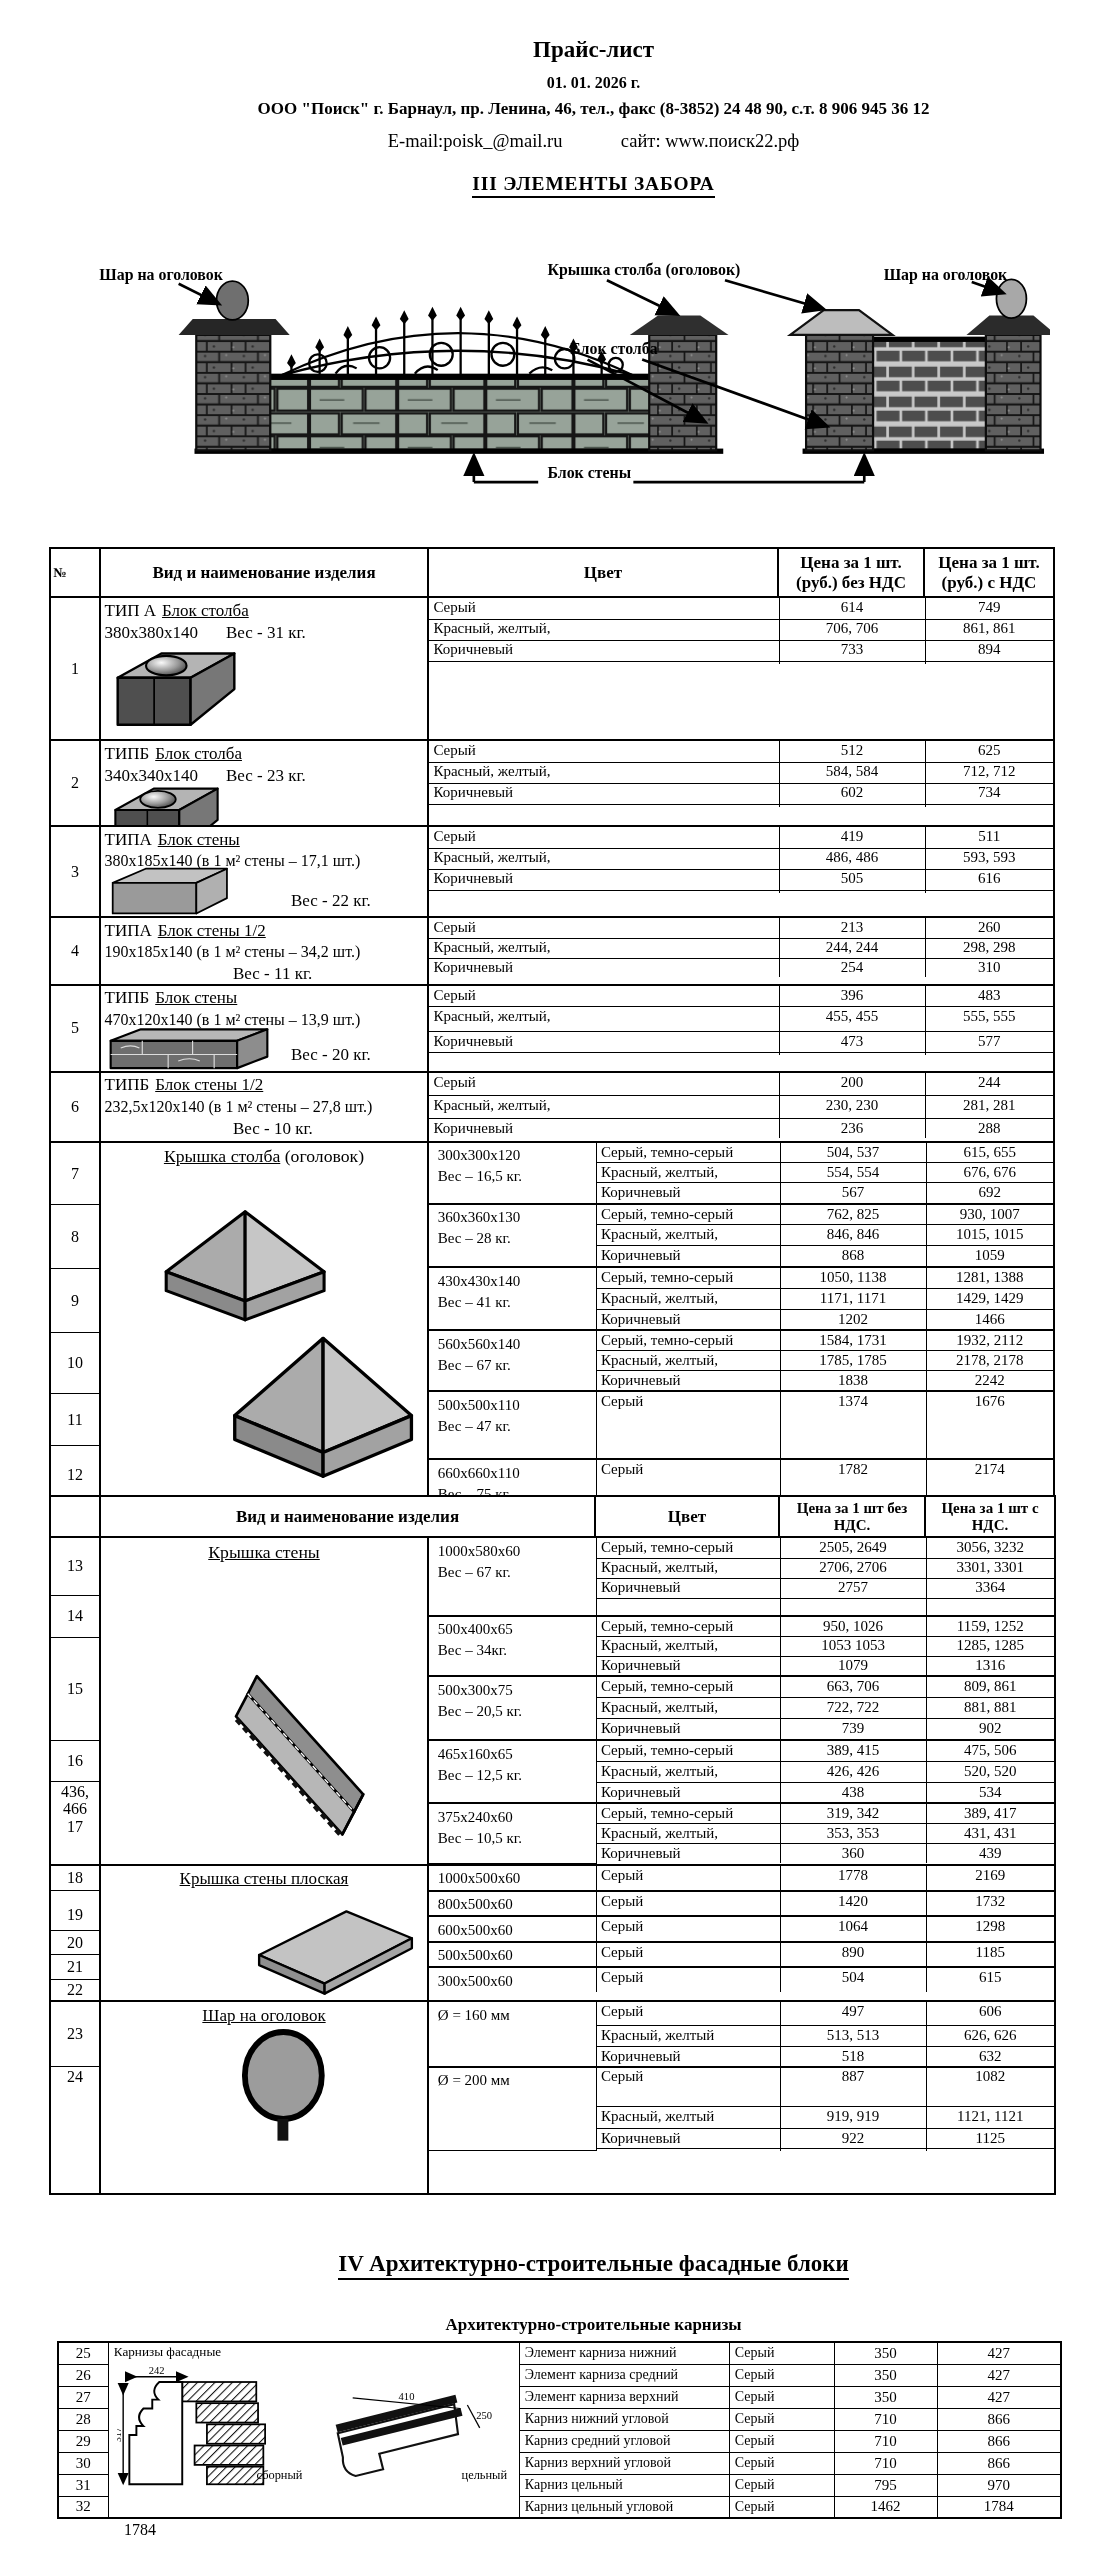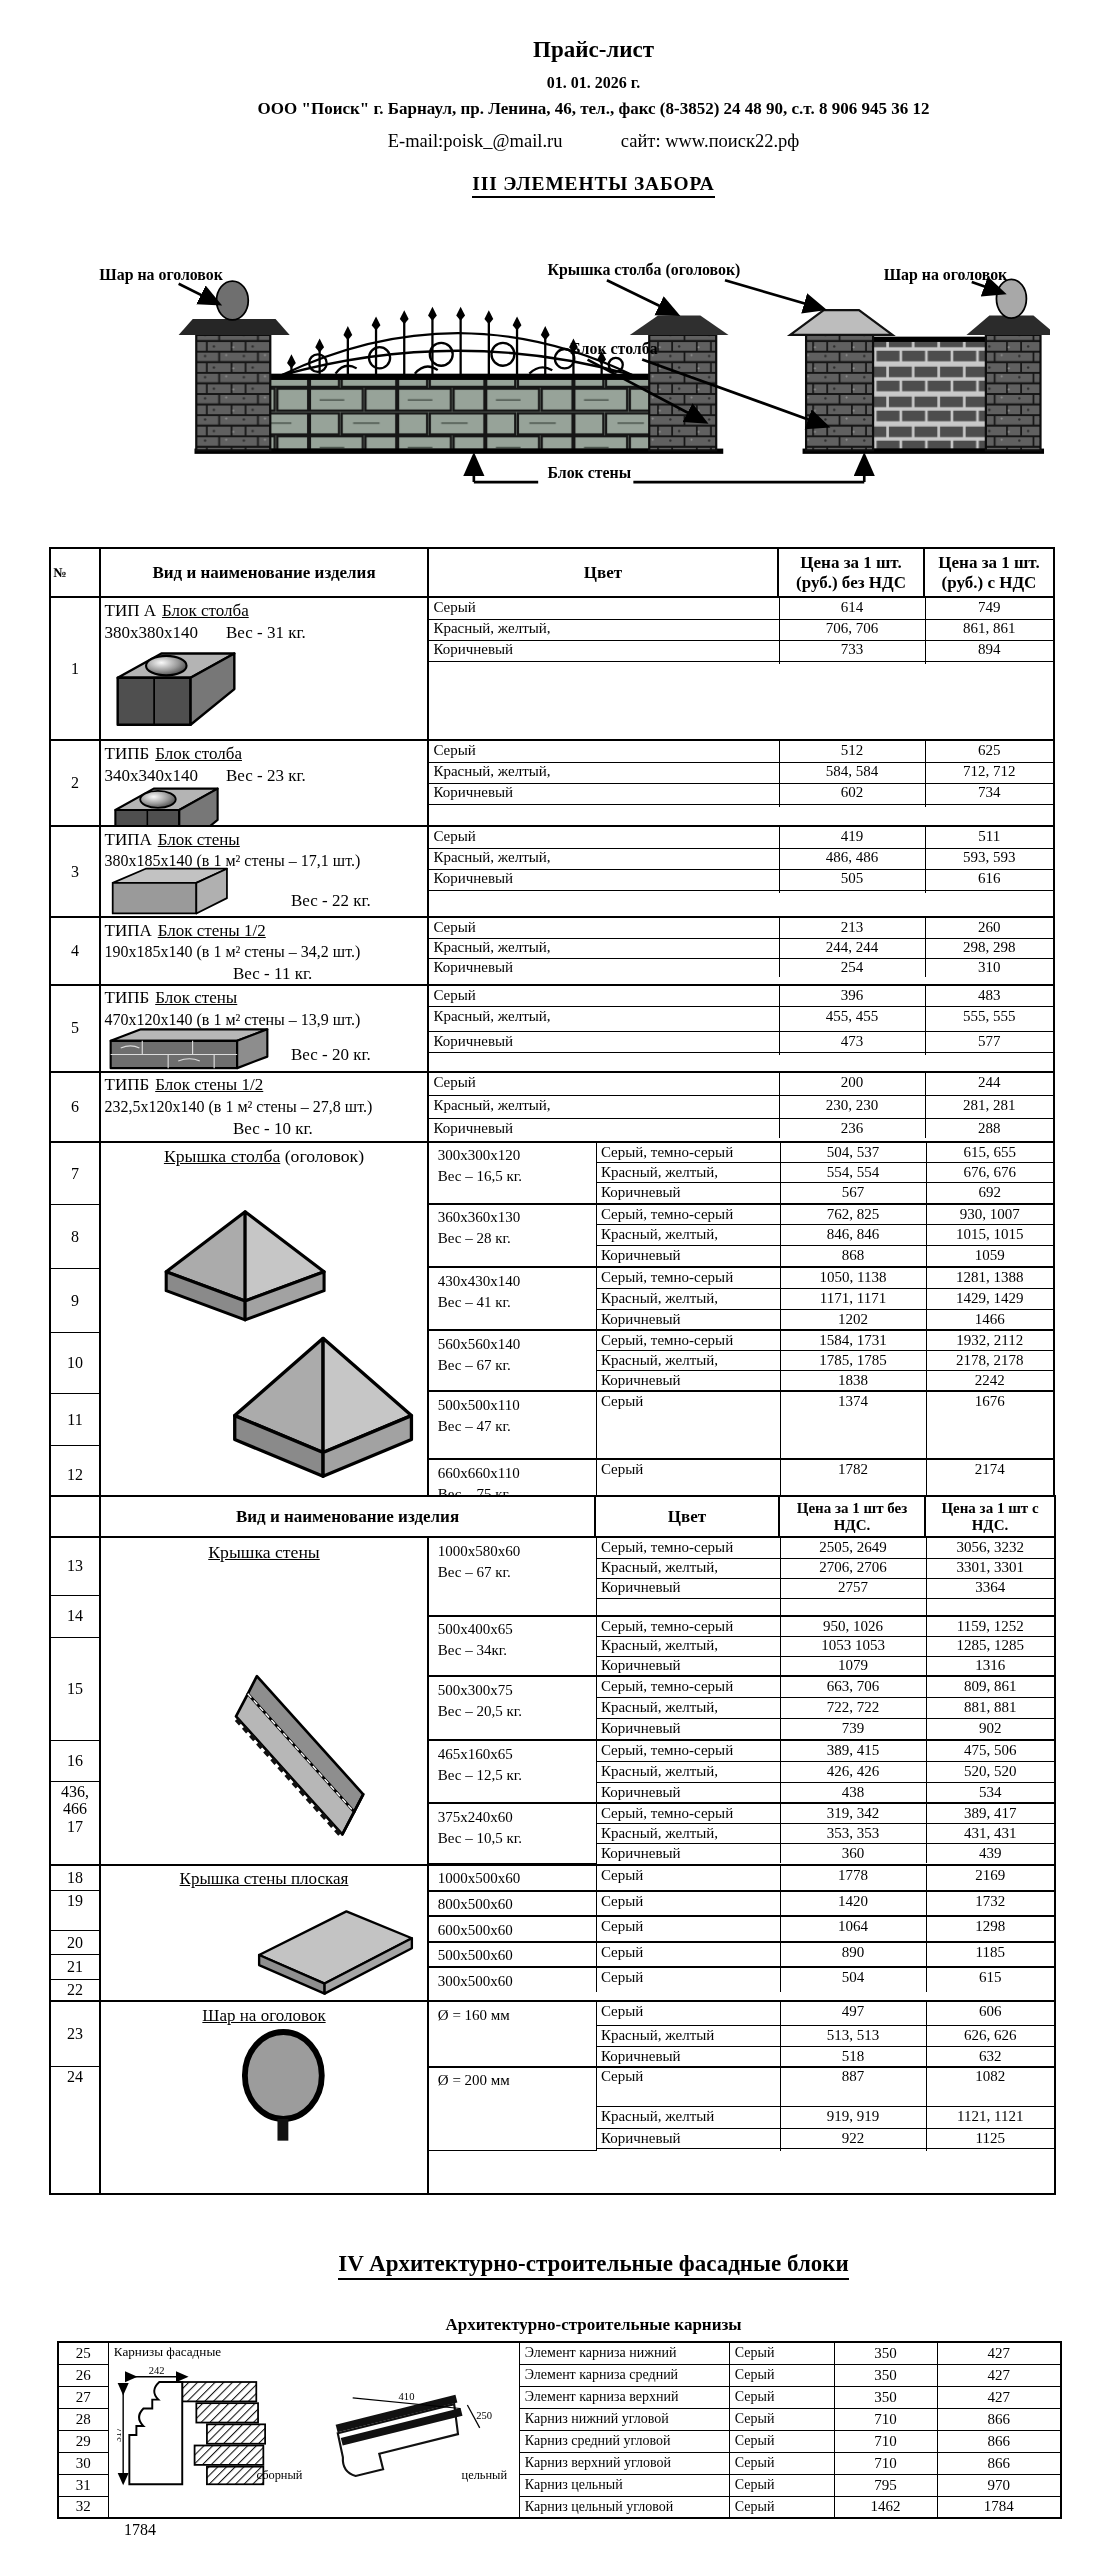--- a/index.html
+++ b/index.html
@@ -792,21 +792,21 @@
 </tr>
 
 <tr style="height:134px;">
   <td class="sub">
     <table class="ns">
       <tbody>
               <tr style="height:25px">
                 <td>18</td>
               </tr>
       <tr style="height:40px">
-                <td style="vertical-align:bottom;padding-bottom:20px;">19</td>
+                <td style="vertical-align:bottom;padding-bottom:6px;">19</td>
               </tr>
       <tr style="height:24px">
                 <td>20</td>
               </tr>
       <tr style="height:25px">
                 <td>21</td>
               </tr>
       <tr>
                 <td>22</td>
               </tr>

